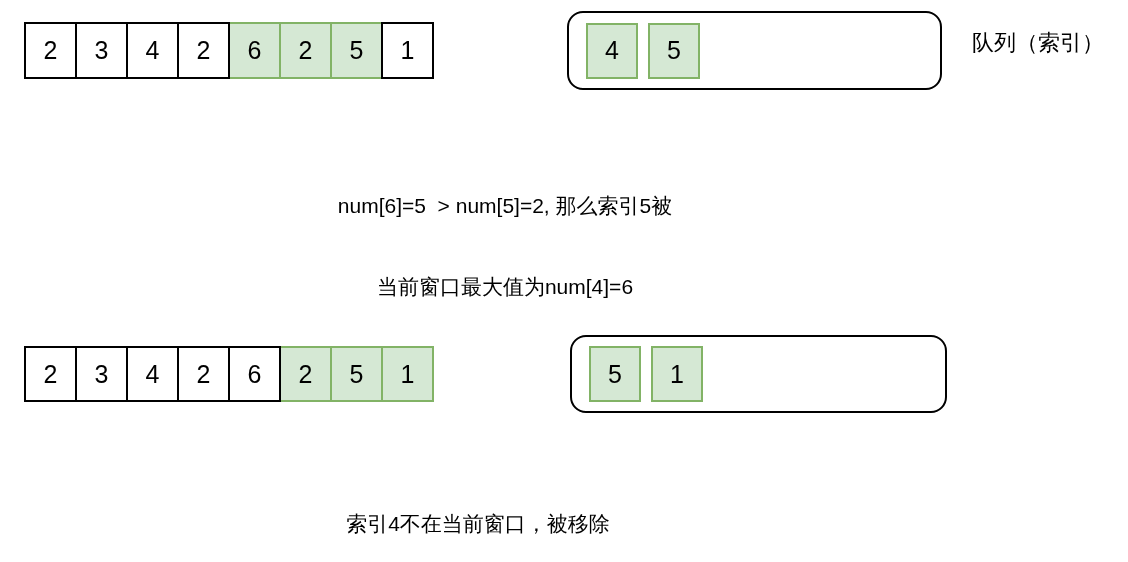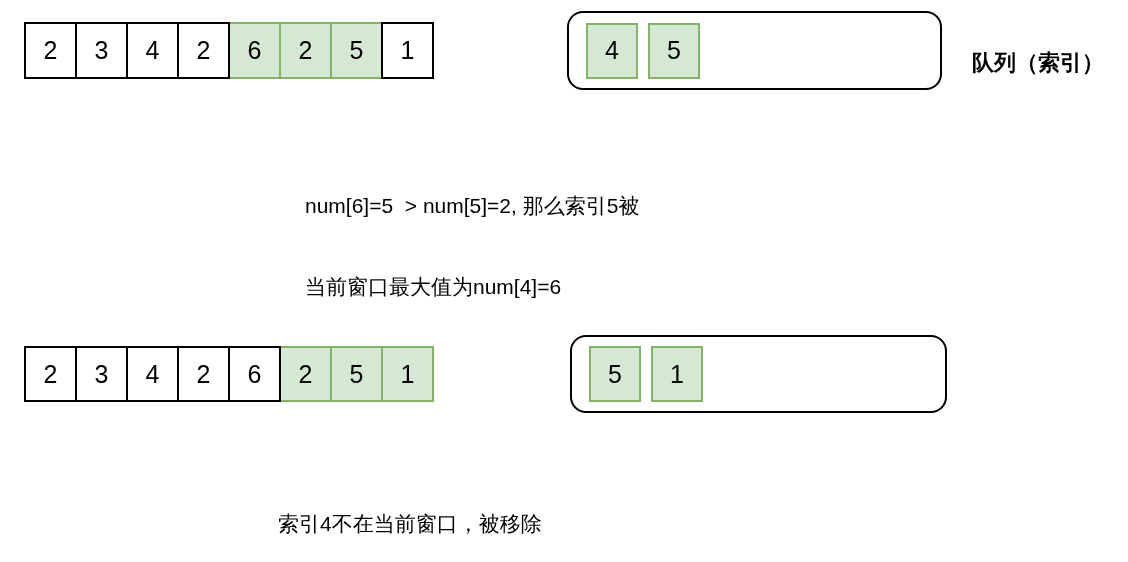--- a/index.html
+++ b/index.html
@@ -56,29 +56,29 @@
   .queue-box .cell {
     width: 52px;
     height: 56px;
     margin-left: 0;
     margin-right: 10px;
   }
   
   .queue-label {
     position: absolute;
     left: 972px;
-    top: 48px;
+    top: 28px;
     font-size: 22px;
     white-space: nowrap;
-    font-weight: bold;
   }
   
   .caption {
     position: absolute;
     width: 400px;
+    text-align: center;
     font-size: 21px;
     line-height: 27px;
     white-space: pre-wrap;
   }
   .caption-1 { left: 305px; top: 138px; }
   .caption-2 { left: 278px; top: 456px; }
 </style>
 </head>
 <body>
 

